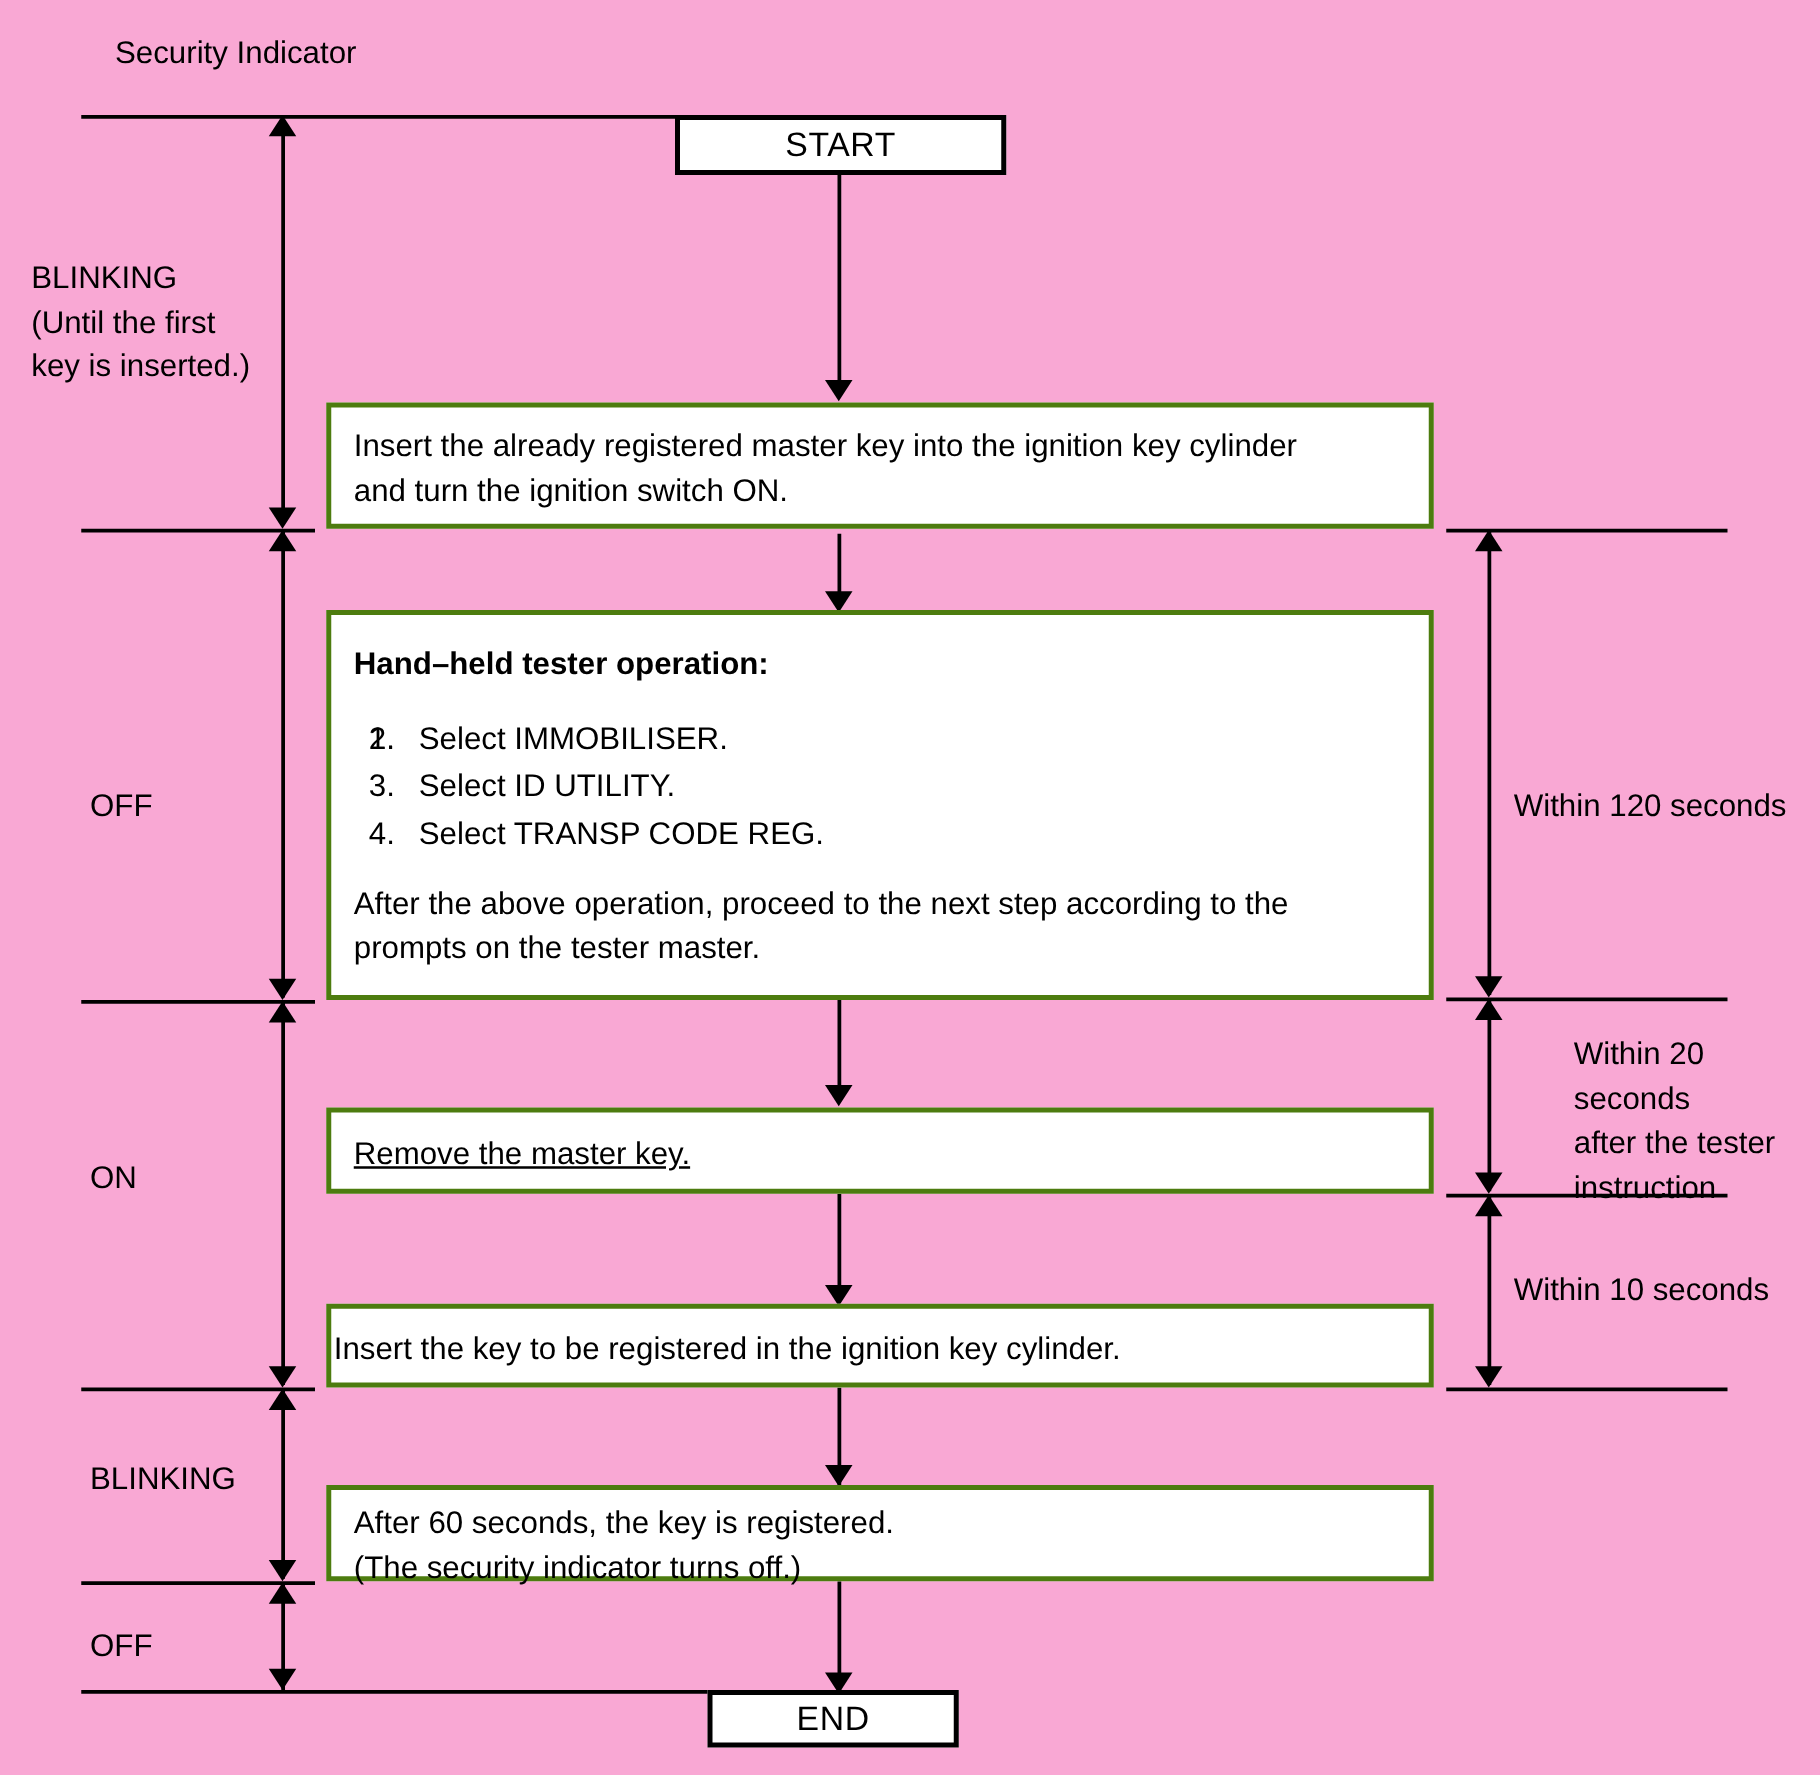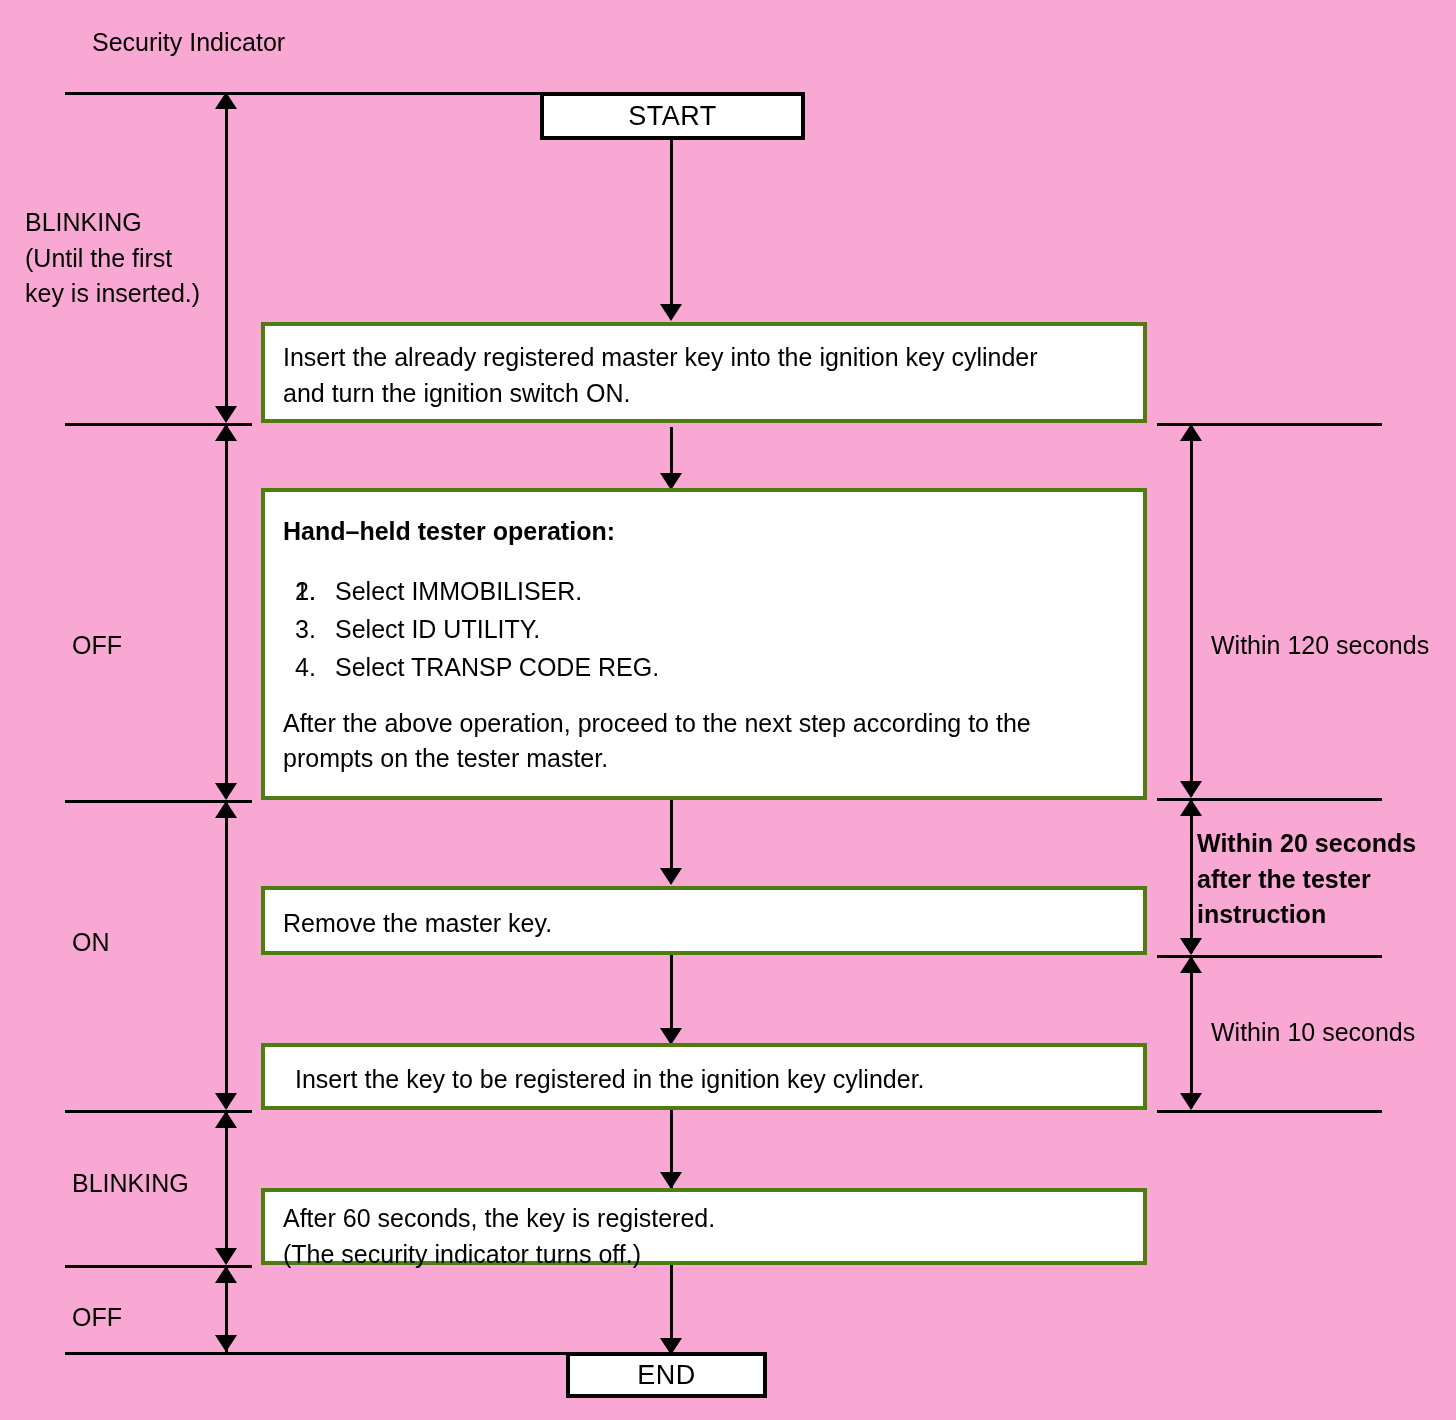--- a/index.html
+++ b/index.html
@@ -162,21 +162,21 @@
 
   <div class="vline" style="left:1190px; top:800px; height:153px;"></div>
   <div class="arw-up" style="left:1180px; top:799px;"></div>
   <div class="arw-down" style="left:1180px; top:938px;"></div>
 
   <div class="vline" style="left:1190px; top:957px; height:151px;"></div>
   <div class="arw-up" style="left:1180px; top:956px;"></div>
   <div class="arw-down" style="left:1180px; top:1093px;"></div>
 
   <div class="axlabel" style="left:1211px; top:628px;">Within 120 seconds</div>
-  <div class="axlabel" style="left:1197px; top:826px;font-weight:bold;">Within 20 seconds
+  <div class="axlabel" style="left:1259px; top:826px;">Within 20 seconds
 after the tester
 instruction</div>
   <div class="axlabel" style="left:1211px; top:1015px;">Within 10 seconds</div>
 
   <div class="vline" style="left:670px; top:140px; height:170px;"></div>
   <div class="arw-down" style="left:660px; top:304px;"></div>
 
   <div class="vline" style="left:670px; top:427px; height:55px;"></div>
   <div class="arw-down" style="left:660px; top:473px;"></div>
 
@@ -224,27 +224,27 @@
         </li>
       </ol>
       <div class="tester-foot">
         <span class="boxline">After the above operation, proceed to the next step according to the</span>
         <span class="boxline">prompts on the tester master.</span>
       </div>
     </div>
   </div>
 
   <div class="pbox" style="left:261px; top:886px; width:886px; height:69px;">
-    <div class="inner" style="padding:16px 16px 12px 18px;">
+    <div class="inner" style="padding:16px 16px 12px 18px;text-decoration:underline;">
       <span class="boxline">Remove the master key.</span>
     </div>
   </div>
 
   <div class="pbox" style="left:261px; top:1043px; width:886px; height:67px;">
-    <div class="inner" style="padding:15px 16px 12px 30px;">
+    <div class="inner" style="padding:15px 16px 12px 2px;">
       <span class="boxline">Insert the key to be registered in the ignition key cylinder.</span>
     </div>
   </div>
 
   <div class="pbox" style="left:261px; top:1188px; width:886px; height:77px;">
     <div class="inner" style="padding:9px 16px 12px 18px;">
       <span class="boxline">After 60 seconds, the key is registered.</span>
       <span class="boxline">(The security indicator turns off.)</span>
     </div>
   </div>

